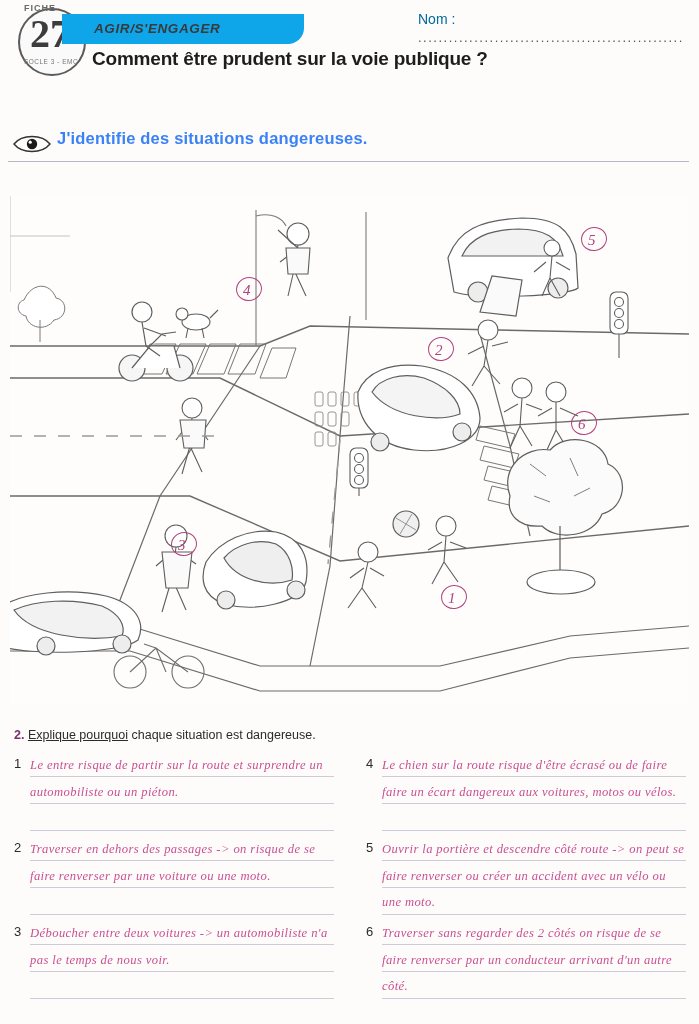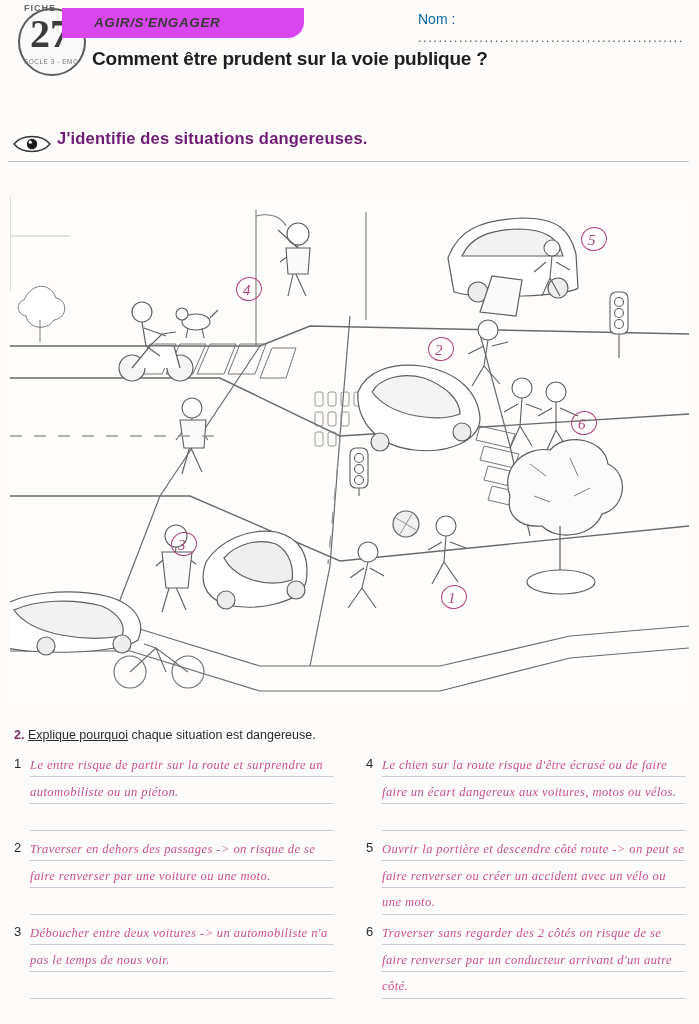--- a/index.html
+++ b/index.html
@@ -68,23 +68,23 @@
     left: 14px; top: 58px;
     width: 58px;
     text-align: center;
     font-size: 6.5px;
     color: #777;
     letter-spacing: .5px;
   }
 
   .cat-banner {
     position: absolute;
-    left: 62px; top: 8px;
+    left: 62px; top: 14px;
     width: 242px; height: 30px;
-    background: #d946ef;
+    background: #0ea5e9;
     border-radius: 0 0 16px 0;
   }
   .cat-banner .cat-text {
     position: absolute;
     left: 32px; top: 7px;
     font-size: 13.5px;
     font-weight: bold;
     letter-spacing: .6px;
     color: #3a3a3a;
     font-style: italic;
@@ -121,21 +121,21 @@
   .eye-icon {
     position: absolute;
     left: 12px; top: 133px;
     width: 40px; height: 22px;
   }
   .section-heading {
     position: absolute;
     left: 57px; top: 129px;
     font-size: 16.5px;
     font-weight: bold;
-    color: #701a75;
+    color: #3b82f6;
     letter-spacing: .2px;
   }
   .sep-line {
     position: absolute;
     left: 8px; top: 161px;
     width: 681px;
     height: 1px;
     background: #b9b6c4;
   }
 

